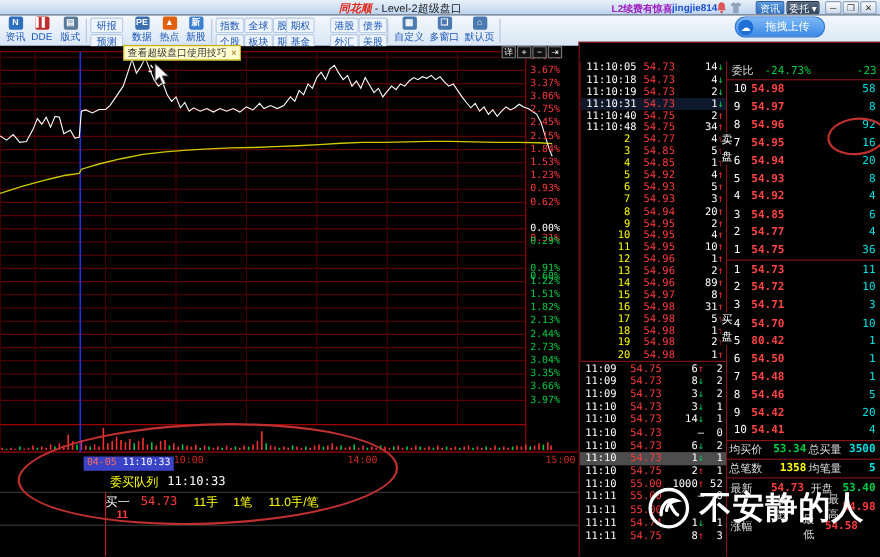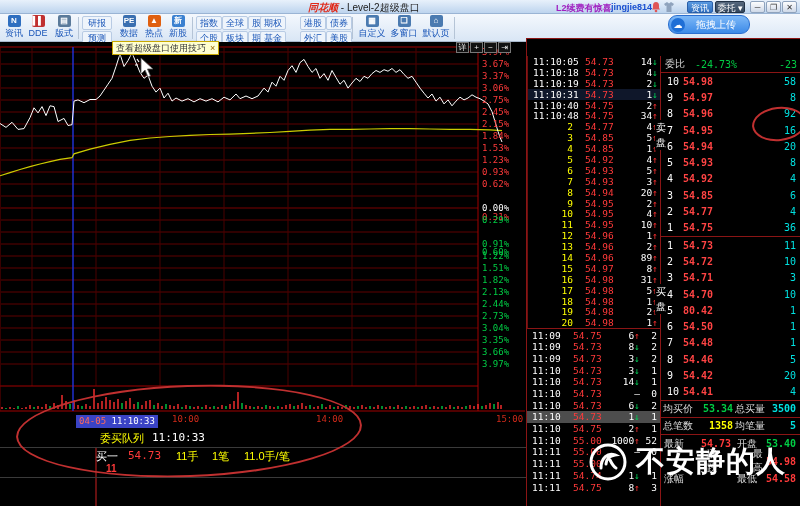--- a/index.html
+++ b/index.html
@@ -394,21 +394,21 @@
         <span class="pct-label pct-g" style="top: 233px;">1.82%</span>
         <span class="pct-label pct-g" style="top: 245px;">2.13%</span>
         <span class="pct-label pct-g" style="top: 257px;">2.44%</span>
         <span class="pct-label pct-g" style="top: 269px;">2.73%</span>
         <span class="pct-label pct-g" style="top: 281px;">3.04%</span>
         <span class="pct-label pct-g" style="top: 293px;">3.35%</span>
         <span class="pct-label pct-g" style="top: 305px;">3.66%</span>
         <span class="pct-label pct-g" style="top: 317px;">3.97%</span>
       </div>
     <div id="timelabels">
-        <span class="time-label" style="left: 172px; top: 372px;">10:00</span>
+        <span class="time-label" style="left: 158px; top: 372px;">10:00</span>
         <span class="time-label" style="left: 316px; top: 372px;">14:00</span>
         <span class="time-label" style="left: 496px; top: 372px;">15:00</span>
       </div>
     <div class="chart-controls" id="chartcontrols">
         <span>详</span>
         <span>+</span>
         <span>−</span>
         <span>⇥</span>
       </div>
     <div class="cross-box">
@@ -784,21 +784,21 @@
               <div class="stat-row">
                 <span class="lbl" style="padding-left: 3px; width: 30px; margin-left: 43px;">涨跌</span>
                 <span class="c-red" style="width: 40px; text-align: right; font-weight: bold;"></span>
                 <span class="lbl" style="padding-left: 6px; width: 28px;">最高</span>
                 <span class="c-red" style="flex: 1 1 0%; text-align: right; padding-right: 4px; font-weight: bold;">54.98</span>
               </div>
               <div class="stat-row">
                 <span class="lbl" style="padding-left: 3px; width: 30px;">涨幅</span>
                 <span class="c-red" style="width: 40px; text-align: right; font-weight: bold;"></span>
                 <span class="lbl" style="padding-left: 6px; width: 28px;">最低</span>
-                <span class="c-red" style="flex: 1 1 0%; text-align: right; padding-right: 4px; font-weight: bold;">54.58</span>
+                <span class="c-red" style="flex: 1 1 0%; text-align: right; padding-right: 20px; font-weight: bold;">54.58</span>
               </div>
             </div>
         </div>
       </div>
     </div>
     <div class="ellipse" style="left:752px;top:65px;width:54px;height:34px;transform:rotate(-6deg);z-index:5"></div>
   </div>
 
   <div class="watermark">
     <svg width="40" height="40" viewBox="0 0 40 40">

